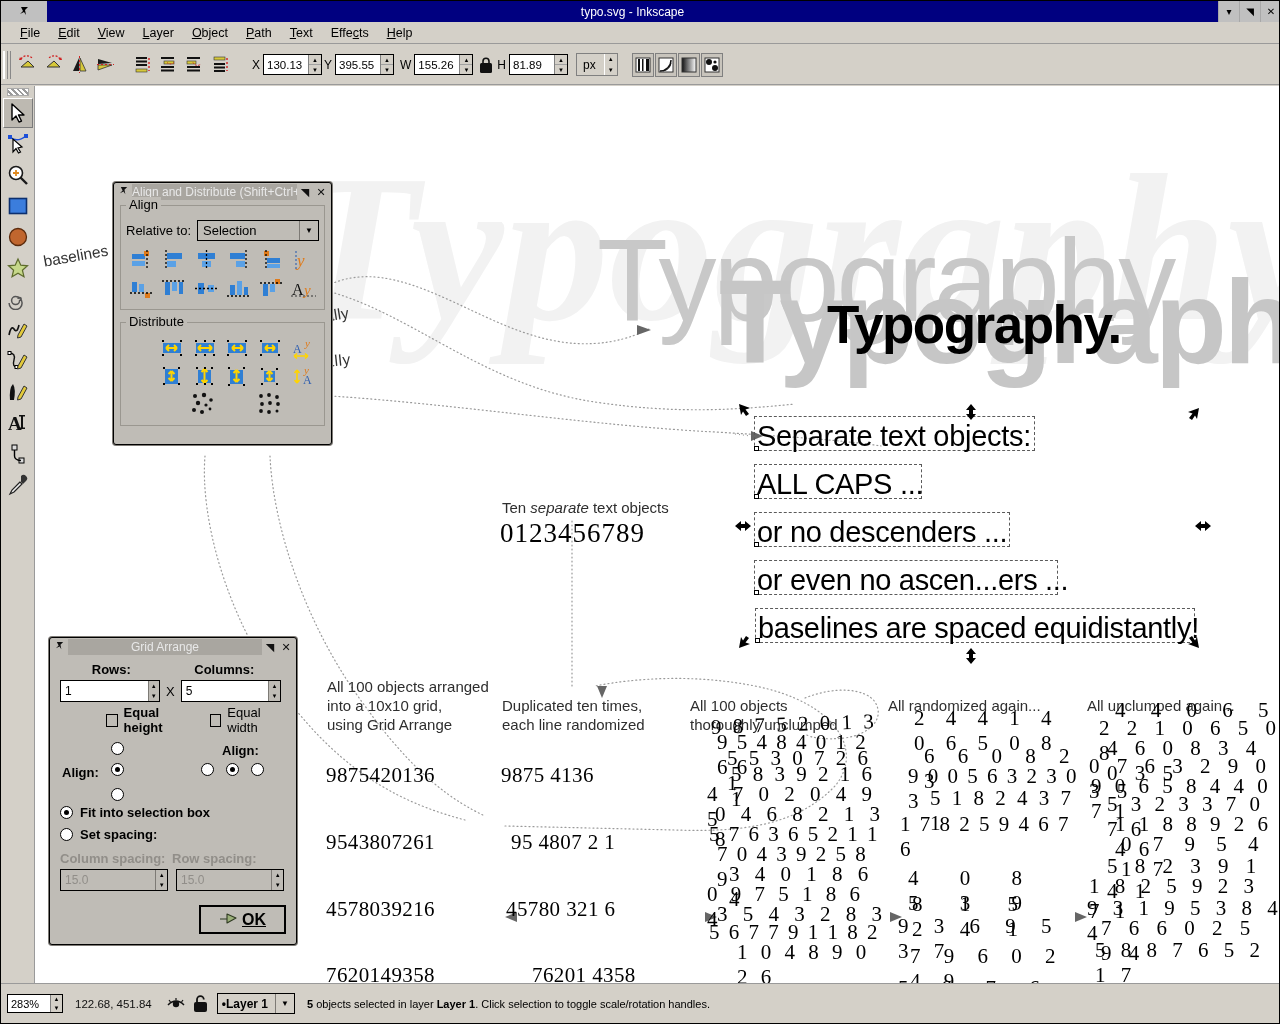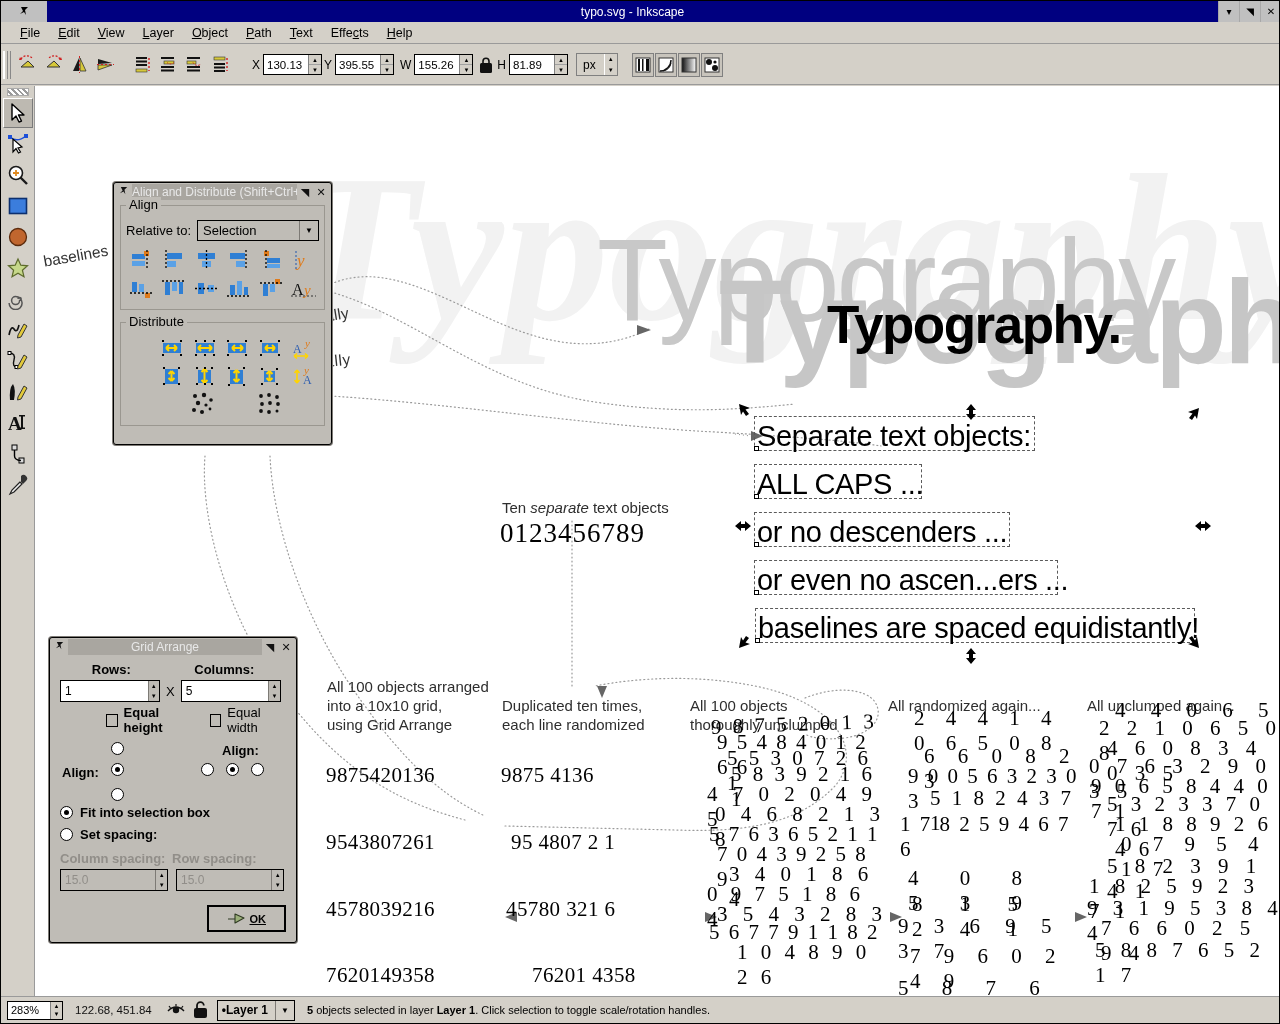--- a/index.html
+++ b/index.html
@@ -214,27 +214,27 @@
   .ga-spin input { border:none;outline:none;width:100%;font-size:12px;padding-left:4px;
     font-family:"Liberation Sans",sans-serif; background:#fff;}
   .ga-spin .arr { width:13px;background:#bfbcb6;border-left:1px solid #7d7a75;display:flex;flex-direction:column;}
   .ga-spin .arr div{flex:1;display:flex;align-items:center;justify-content:center;font-size:6px;}
   .chk { width:13px;height:13px;border:1px solid #000;background:#bfbcb6;display:inline-block;}
   .radio { width:13px;height:13px;border-radius:50%;border:1px solid #000;background:#fff;
      display:inline-flex;align-items:center;justify-content:center;}
   .radio.sel::after{content:'';width:5px;height:5px;border-radius:50%;background:#000;}
   .okbtn {
     border: 2px solid #000; background:#bfbcb6; padding: 3px 18px;
-    display:flex;align-items:center;gap:4px; font-size:11px;
+    display:flex;align-items:center;gap:4px; font-size:16px;
   }
   .disabled { color:#918e89; }
 
   
   .statusbar {
-    position:absolute; left:0; bottom:0; width:1280px; height:27px;
+    position:absolute; left:0; bottom:0; width:1280px; height:40px;
     background:#d4d0c8; border-top:1px solid #9a9a9a;
     display:flex; align-items:center;
   }
   .zoombox { display:flex; border:1px solid #000; background:#fff; height:19px; margin-left:6px; }
   .zoombox input { border:none;outline:none;width:42px;font-size:11px;padding-left:3px;background:#fff;
      font-family:"Liberation Sans",sans-serif;}
   .zoombox .arr{width:12px;background:#d4d0c8;border-left:1px solid #808080;display:flex;flex-direction:column;}
   .zoombox .arr div{flex:1;display:flex;align-items:center;justify-content:center;font-size:6px;}
   .coords { font-size: 11.5px; margin-left: 12px; color:#111; }
   .layerbox { display:flex;align-items:center; border:1px solid #000; background:#d4d0c8;

